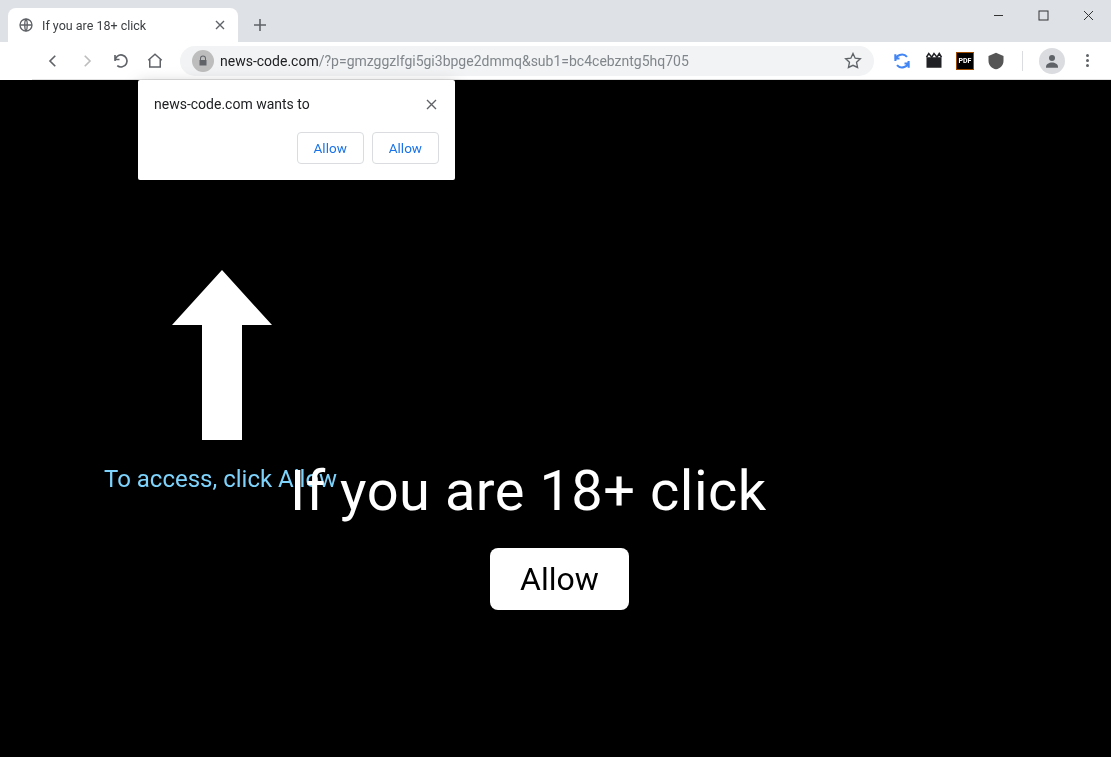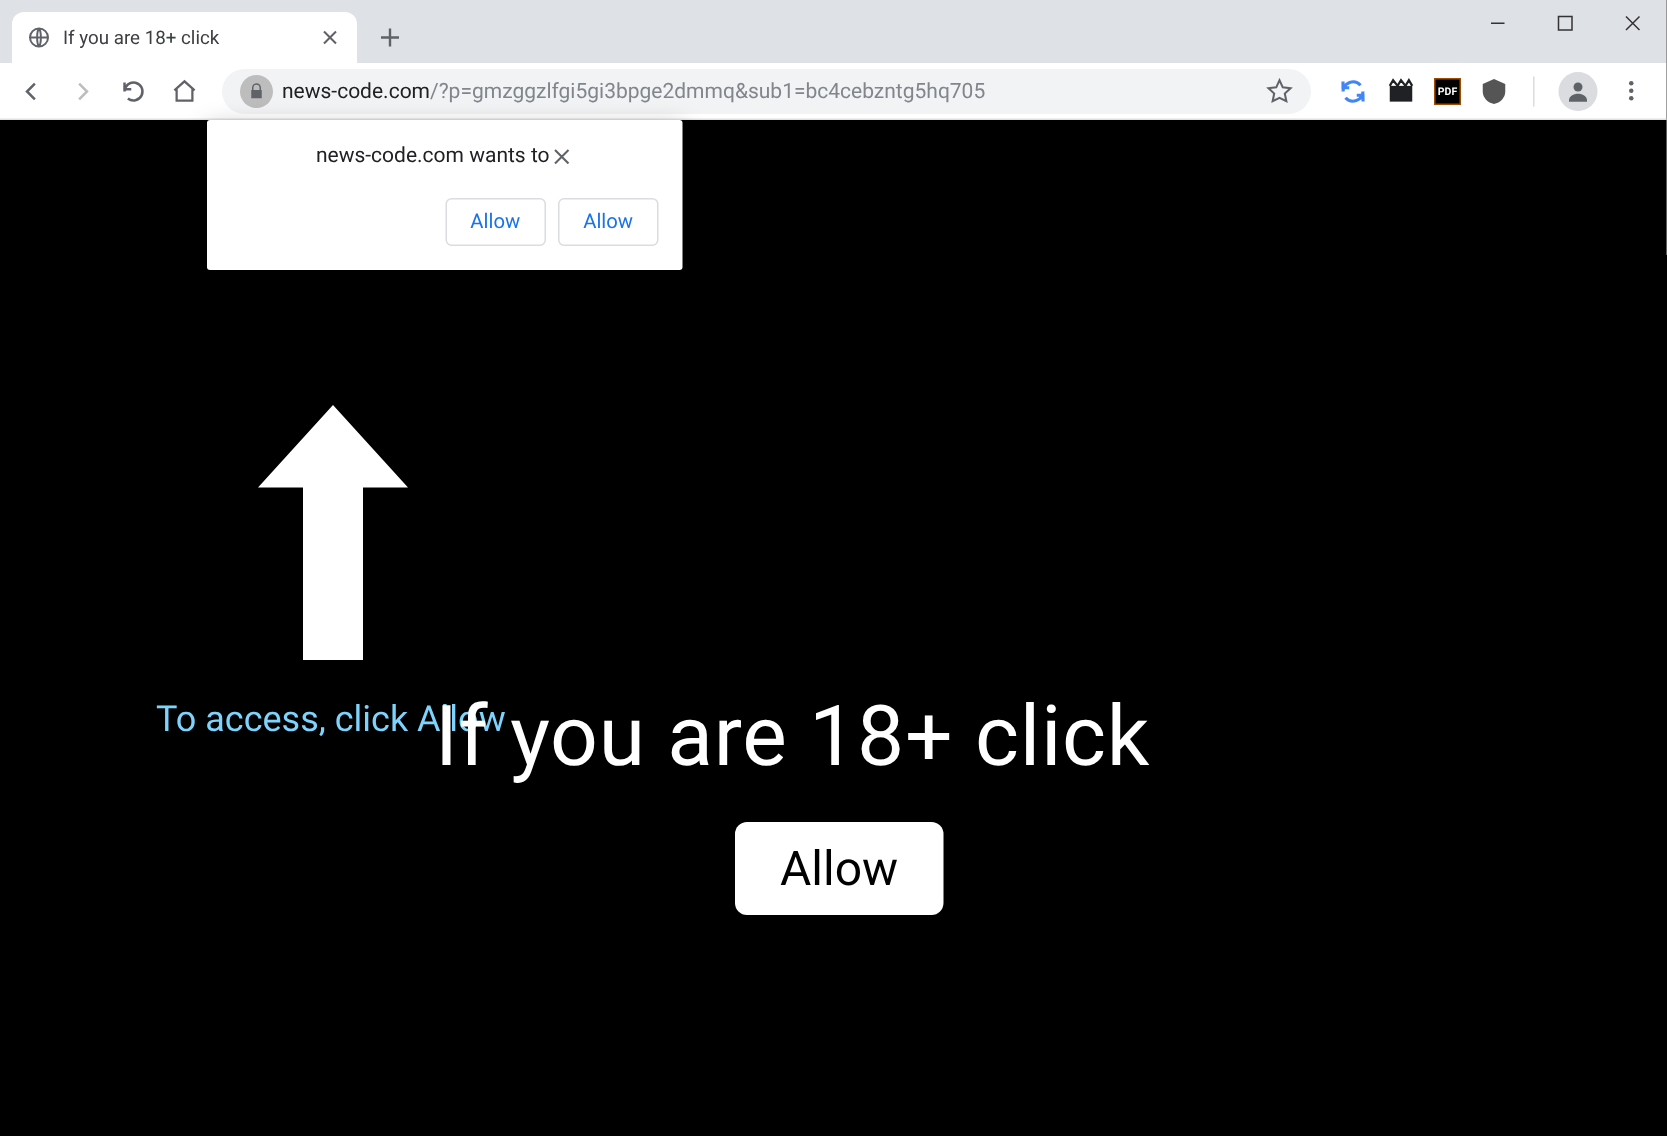--- a/index.html
+++ b/index.html
@@ -9,21 +9,21 @@
 .titlebar { height: 42px; background: #dee1e6; display: flex; align-items: flex-end; position: relative; }
 .tab { background: #fff; height: 34px; border-radius: 8px 8px 0 0; display: flex; align-items: center; padding: 0 10px; margin-left: 8px; min-width: 230px; position: relative; }
 .tab-favicon { width: 16px; height: 16px; display: flex; align-items: center; justify-content: center; margin-right: 8px; color: #5f6368; }
 .tab-title { font-size: 12.5px; color: #3c4043; flex: 1; white-space: nowrap; overflow: hidden; }
 .tab-close { width: 16px; height: 16px; display: flex; align-items: center; justify-content: center; color: #5f6368; cursor: pointer; margin-left: 6px; }
 .new-tab { width: 28px; height: 28px; display: flex; align-items: center; justify-content: center; margin-left: 8px; margin-bottom: 3px; color: #5f6368; cursor: pointer; }
 .win-controls { position: absolute; right: 0; top: 0; display: flex; height: 30px; }
 .win-btn { width: 45px; display: flex; align-items: center; justify-content: center; color: #333; cursor: pointer; }
 
 
-.toolbar { height: 38px; background: #fff; border-bottom: 1px solid #e0e0e0; display: flex; align-items: center; padding: 0 6px; gap: 4px; }
+.toolbar { height: 38px; background: #fff; border-bottom: 1px solid #e0e0e0; display: flex; align-items: center; padding: 0 6px; gap: 4px; margin-left: 32px; }
 .nav-btn { width: 30px; height: 30px; display: flex; align-items: center; justify-content: center; color: #5f6368; border-radius: 50%; cursor: pointer; }
 .nav-btn.disabled { color: #bdbdbd; }
 .omnibox { flex: 1; height: 30px; background: #f1f3f4; border-radius: 15px; display: flex; align-items: center; padding: 0 12px; margin: 0 6px; position: relative; }
 .lock-circle { width: 22px; height: 22px; background: #bdbdbd; border-radius: 50%; display: flex; align-items: center; justify-content: center; margin-right: 6px; }
 .url-text { font-size: 14px; color: #202124; }
 .url-text .domain { color: #202124; }
 .url-text .path { color: #80868b; }
 .star-icon { margin-left: auto; color: #5f6368; }
 .ext-area { display: flex; align-items: center; gap: 12px; padding: 0 8px; }
 .ext-icon { width: 20px; height: 20px; display: flex; align-items: center; justify-content: center; cursor: pointer; }
@@ -34,21 +34,21 @@
 
 
 .viewport { position: relative; width: 100%; height: 677px; background: #000; }
 .arrow-up { position: absolute; left: 172px; top: 190px; color: #fff; }
 .access-text { position: absolute; left: 104px; top: 385px; color: #7dd3fc; font-size: 24px; font-weight: 400; }
 .headline { position: absolute; left: 290px; top: 378px; color: #fff; font-size: 56px; font-weight: 400; letter-spacing: 0.5px; }
 .allow-box { position: absolute; left: 490px; top: 468px; background: #fff; color: #000; font-size: 32px; padding: 12px 30px; border-radius: 8px; cursor: pointer; }
 
 
 .perm-popup { position: absolute; left: 138px; top: 80px; width: 317px; background: #fff; box-shadow: 0 4px 16px rgba(0,0,0,0.25); border-radius: 2px; padding: 16px; z-index: 100; }
-.perm-header { display: flex; justify-content: center; align-items: flex-start; }
+.perm-header { display: flex; justify-content: space-between; align-items: flex-start; }
 .perm-title { font-size: 14px; color: #202124; }
 .perm-close { width: 16px; height: 16px; display: flex; align-items: center; justify-content: center; color: #5f6368; cursor: pointer; }
 .perm-body { display: flex; align-items: center; gap: 12px; margin-top: 14px; }
 .perm-body-text { font-size: 13px; color: #3c4043; }
 .perm-actions { display: flex; justify-content: flex-end; gap: 8px; margin-top: 20px; }
 .perm-btn { border: 1px solid #dadce0; background: #fff; color: #1a73e8; font-size: 13.5px; padding: 7px 16px; border-radius: 4px; cursor: pointer; }
 svg { display: block; }
 </style>
 </head>
 <body>

